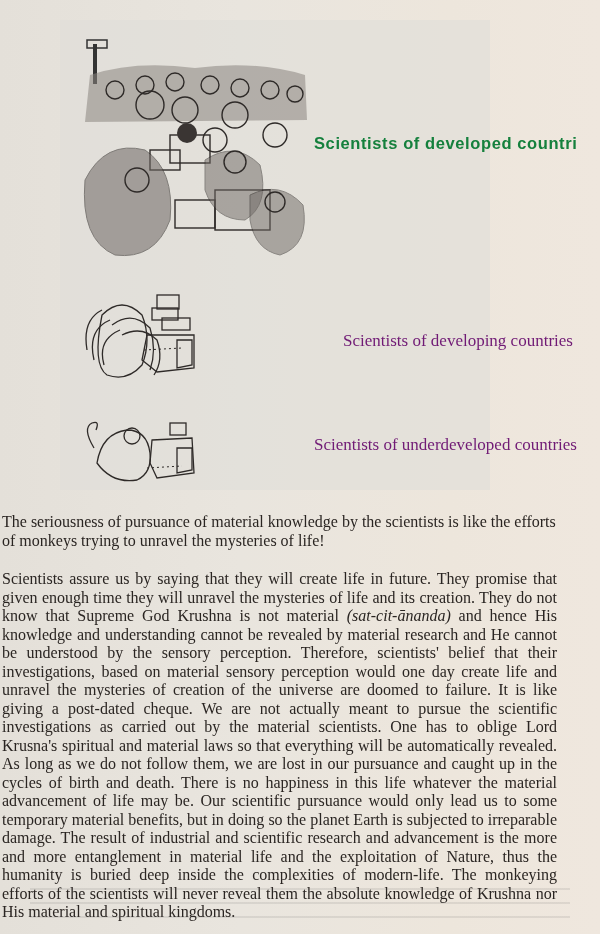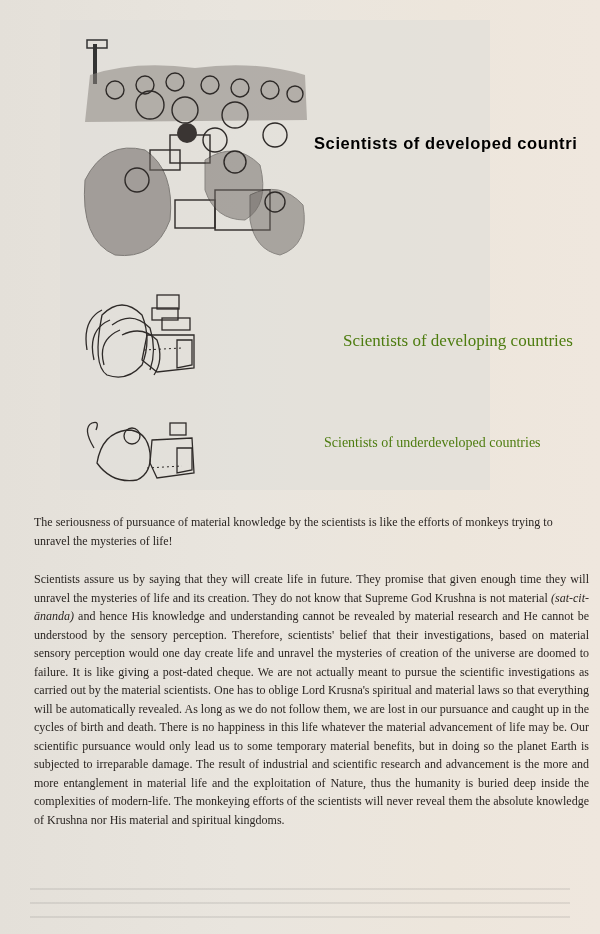--- a/index.html
+++ b/index.html
@@ -6,25 +6,25 @@
   body {
     width:600px; height:934px; overflow:hidden; position:relative;
     background:#ece6dd;
     font-family:"Liberation Serif", serif;
     color:#2a2522;
   }
   .page-tint { position:absolute; left:0; top:0; width:600px; height:934px; background:linear-gradient(90deg,#e4e0d9 0%,#e9e5de 40%,#ede6dc 75%,#efe7de 100%); }
   .grey-panel { position:absolute; left:60px; top:20px; width:430px; height:470px; background:#e0ddd8; opacity:.6; }
   .illus { position:absolute; }
   .illus svg { display:block; }
-  .caption { position:absolute; white-space:nowrap; color:#4d7c0f; }
-  .cap1 { left:314px; top:134px; font-family:"Liberation Sans", sans-serif; font-weight:bold; font-size:16.5px; letter-spacing:0.6px; color:#000000; }
+  .caption { position:absolute; white-space:nowrap; color:#701a75; }
+  .cap1 { left:314px; top:134px; font-family:"Liberation Sans", sans-serif; font-weight:bold; font-size:16.5px; letter-spacing:0.6px; color:#15803d; }
   .cap2 { left:343px; top:331px; font-size:17px; }
-  .cap3 { left:324px; top:435px; font-size:14px; }
-  .text-block { position:absolute; left:34px; width:555px; font-size:12px; line-height:18.5px; text-align:justify; color:#2a2522; }
+  .cap3 { left:314px; top:435px; font-size:17px; }
+  .text-block { position:absolute; left:2px; width:555px; font-size:16px; line-height:18.5px; text-align:justify; color:#2a2522; }
   .intro { top:513px; text-align:left; }
   .body-para { top:570px; }
   .body-para em { font-style:italic;margin-top:13px; }
   .bleed { position:absolute; left:30px; top:888px; width:540px; height:40px; opacity:.12;
     background:repeating-linear-gradient(180deg,#555 0 2px,transparent 2px 14px); }
 </style>
 </head>
 <body>
 
 <div class="page-tint"></div>

